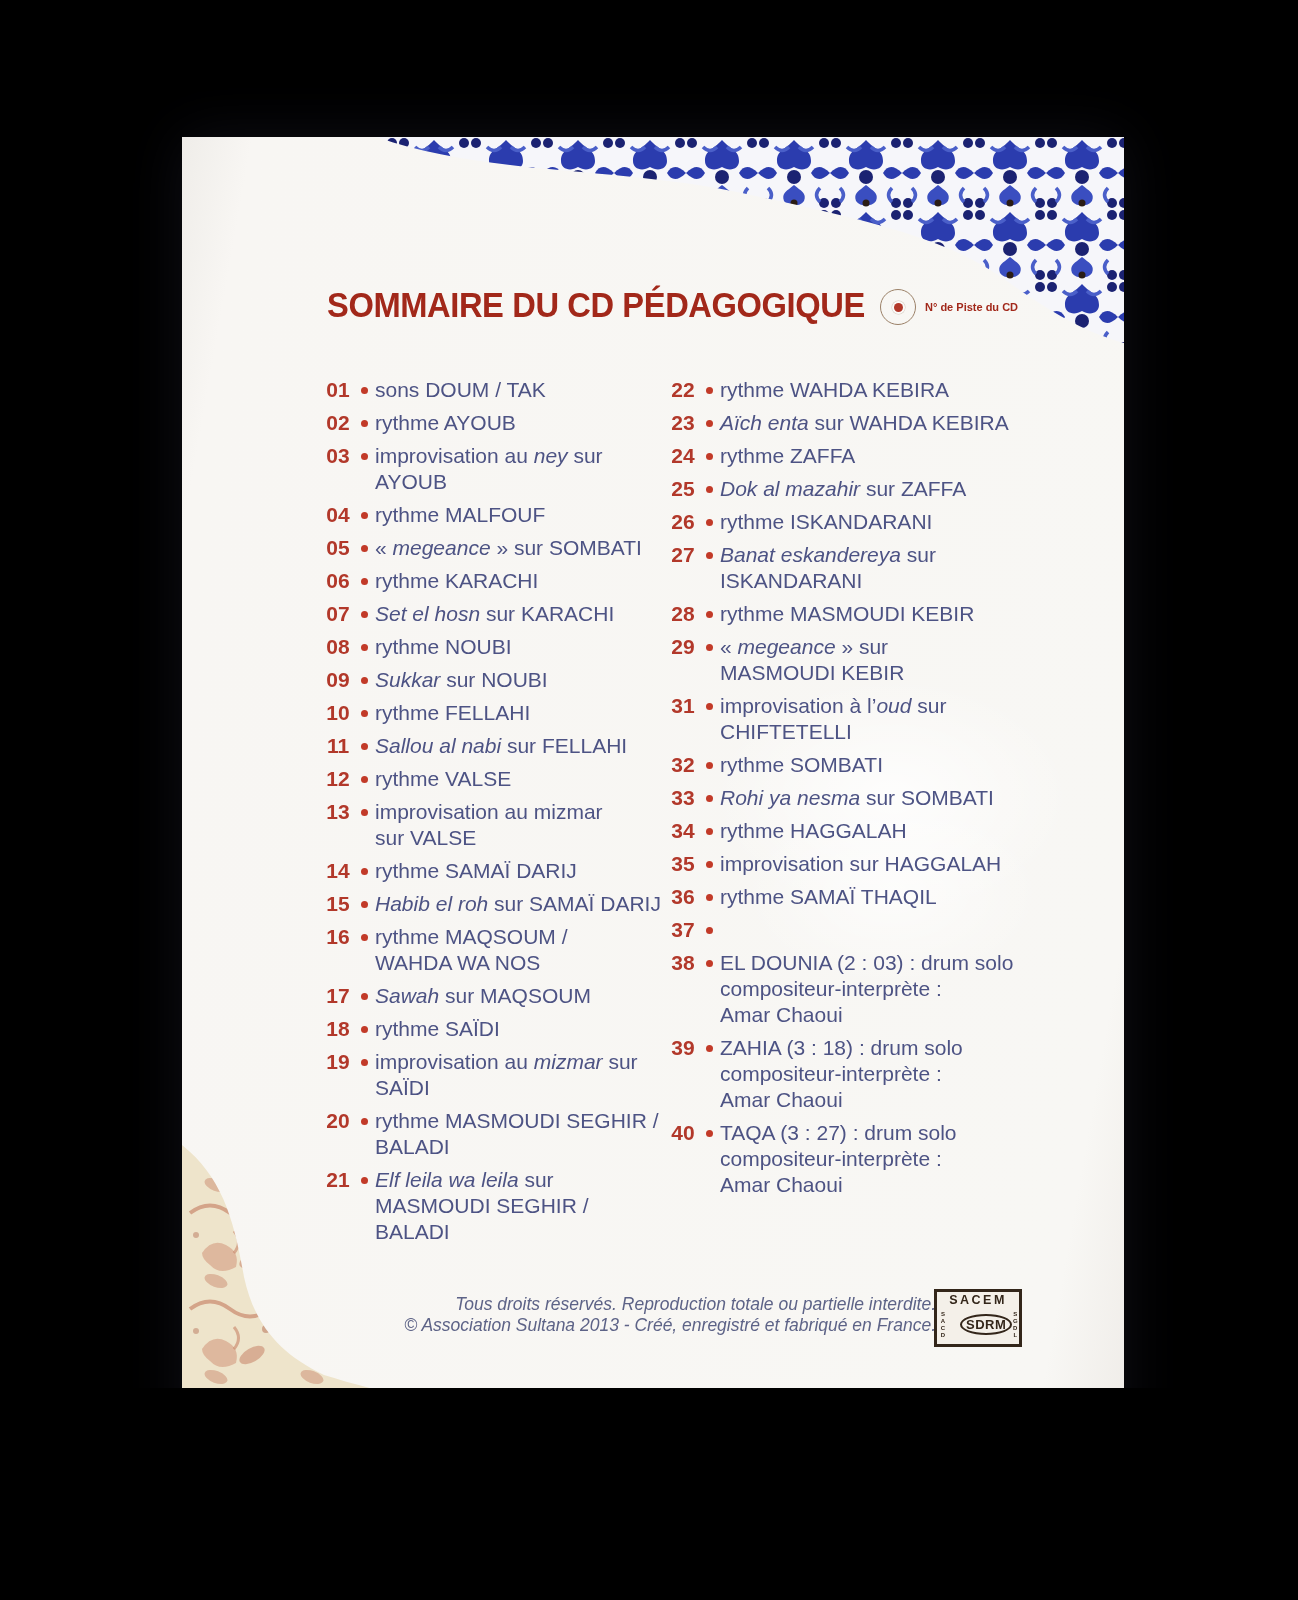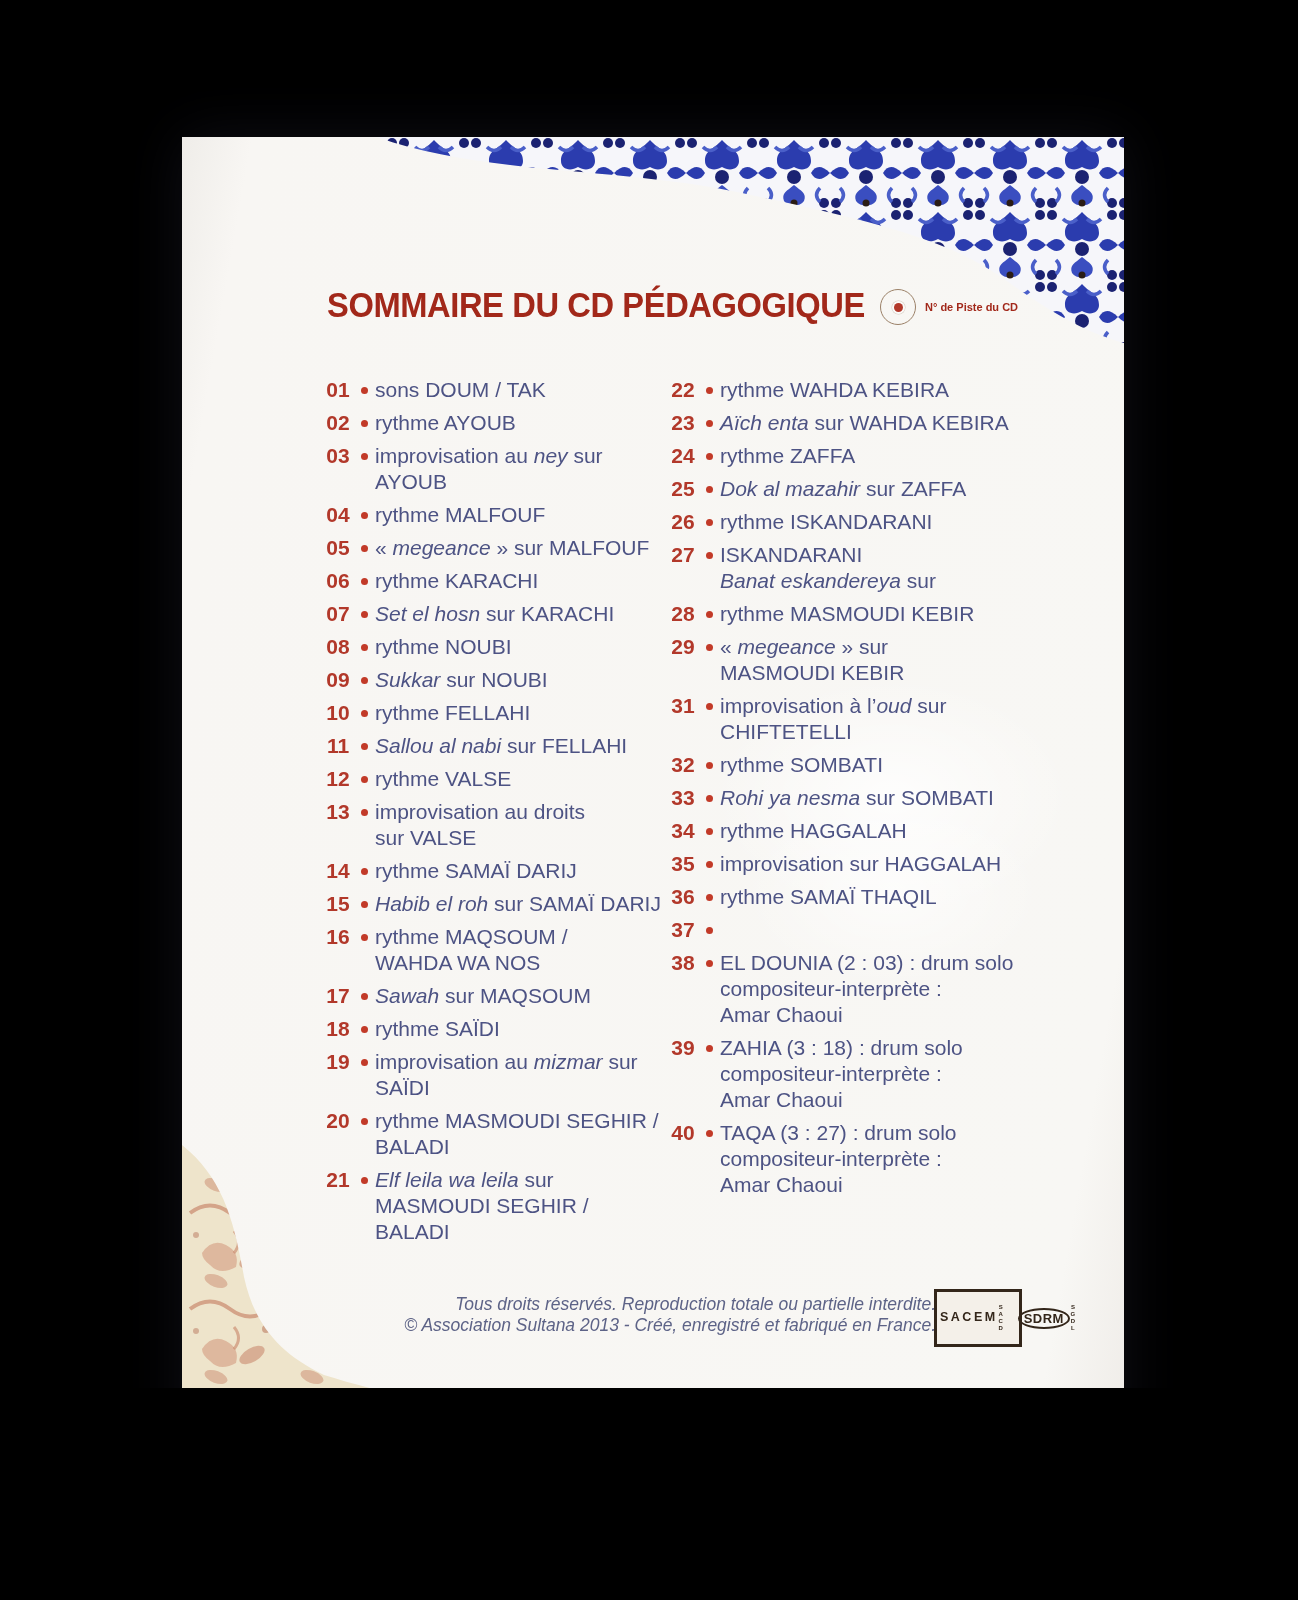--- a/index.html
+++ b/index.html
@@ -44,21 +44,21 @@
   .track .num{flex:none;width:32px;text-align:center;font-weight:700;color:var(--number-red);}
   .track .bul{flex:none;width:21px;display:flex;justify-content:center;}
   .track .dot{width:7px;height:7px;border-radius:50%;background:var(--bullet-red);margin-top:10px;}
   .track .txt{flex:1;color:var(--text-blue);}
   .track .txt .it{font-style:italic;}
 
   .foot-text{position:absolute;right:188px;top:1157px;text-align:right;
         font-style:italic;font-size:17.5px;line-height:20.5px;color:var(--footer-gray-blue);white-space:nowrap;}
   .rights-box{position:absolute;left:752px;top:1152px;width:88px;height:58px;box-sizing:border-box;
         border:3px solid var(--rights-brown);background:rgba(243,239,230,.85);
-        display:flex;flex-direction:row;align-items:center;padding:2px 3px;color:var(--rights-brown);}
+        display:flex;flex-direction:column;align-items:center;padding:2px 3px;color:var(--rights-brown);}
   .rb-top{font-size:12.5px;font-weight:700;letter-spacing:2.5px;line-height:1.1;}
   .rb-mid{display:flex;width:100%;flex:1;justify-content:space-between;align-items:center;}
   .rb-side{font-size:6px;font-weight:700;line-height:1;writing-mode:vertical-rl;text-orientation:upright;letter-spacing:1px;}
   .rb-oval{border:2.5px solid var(--rights-brown);border-radius:50%;font-size:13px;font-weight:700;
         letter-spacing:.5px;padding:2px 4px;line-height:1;margin-left:14px;}
 </style>
 </head>
 <body>
 
 <div class="stage">
@@ -148,21 +148,21 @@
             <div class="txt">
               <div class="line"><span>rythme MALFOUF</span></div>
             </div>
           </div>
           <div class="track">
             <span class="num">05</span>
             <span class="bul">
               <span class="dot"></span>
             </span>
             <div class="txt">
-              <div class="line"><span>« </span><span class="it">megeance</span><span> » sur MALFOUF</span></div>
+              <div class="line"><span>« </span><span class="it">megeance</span><span> » sur SOMBATI</span></div>
             </div>
           </div>
           <div class="track">
             <span class="num">06</span>
             <span class="bul">
               <span class="dot"></span>
             </span>
             <div class="txt">
               <div class="line"><span>rythme KARACHI</span></div>
             </div>
@@ -220,21 +220,21 @@
             <div class="txt">
               <div class="line"><span>rythme VALSE</span></div>
             </div>
           </div>
           <div class="track">
             <span class="num">13</span>
             <span class="bul">
               <span class="dot"></span>
             </span>
             <div class="txt">
-              <div class="line"><span>improvisation au droits</span></div>
+              <div class="line"><span>improvisation au mizmar</span></div>
               <div class="line"><span>sur VALSE</span></div>
             </div>
           </div>
           <div class="track">
             <span class="num">14</span>
             <span class="bul">
               <span class="dot"></span>
             </span>
             <div class="txt">
               <div class="line"><span>rythme SAMAÏ DARIJ</span></div>
@@ -353,22 +353,22 @@
             <div class="txt">
               <div class="line"><span>rythme ISKANDARANI</span></div>
             </div>
           </div>
           <div class="track">
             <span class="num">27</span>
             <span class="bul">
               <span class="dot"></span>
             </span>
             <div class="txt">
+              <div class="line"><span class="it">Banat eskandereya</span><span> sur</span></div>
               <div class="line"><span>ISKANDARANI</span></div>
-              <div class="line"><span class="it">Banat eskandereya</span><span> sur</span></div>
             </div>
           </div>
           <div class="track">
             <span class="num">28</span>
             <span class="bul">
               <span class="dot"></span>
             </span>
             <div class="txt">
               <div class="line"><span>rythme MASMOUDI KEBIR</span></div>
             </div>

